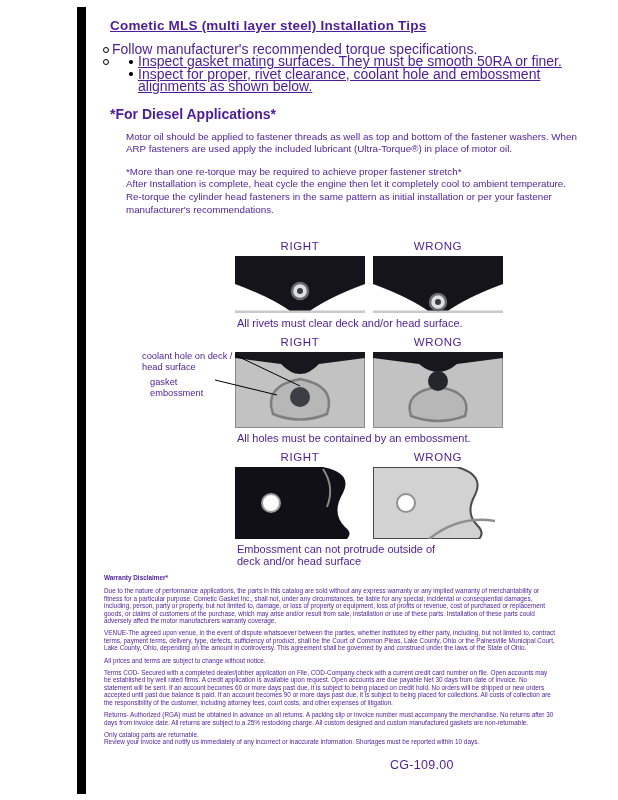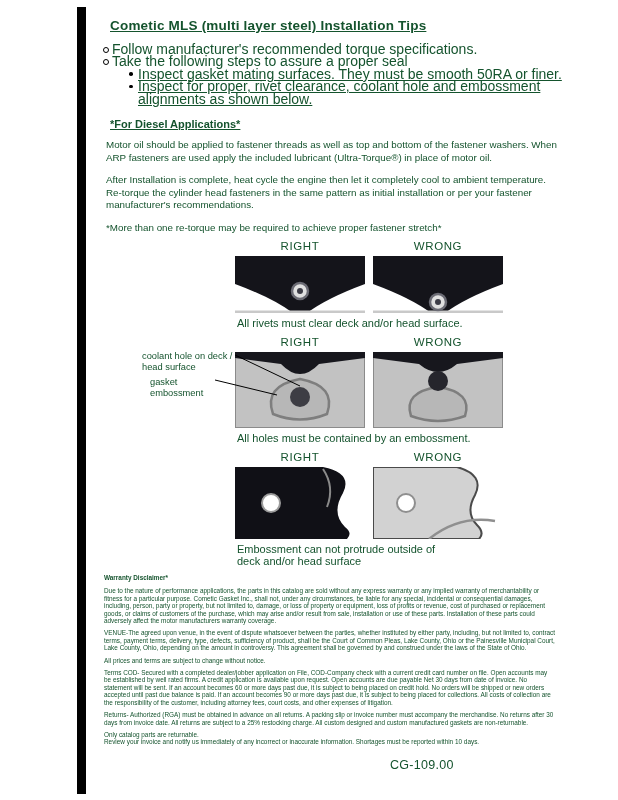--- a/index.html
+++ b/index.html
@@ -1,34 +1,34 @@
 <!DOCTYPE html>
 <html><head>
 <meta charset="utf-8">
 <style>
   * { box-sizing: border-box; margin: 0; padding: 0; }
   html,body { background: #ffffff; }
   .page {
     position: relative; width: 618px; height: 800px; background: #ffffff;
-    font-family: "Liberation Sans", sans-serif; color: #14532d; overflow: hidden;
+    font-family: "Liberation Sans", sans-serif; color: #4c1d95; overflow: hidden;
   }
   .left-bar { position: absolute; left: 77px; top: 7px; width: 9px; height: 787px; background: #000; }
 
   .content { position: absolute; left: 98px; top: 18px; width: 474px; }
   .title { font-size: 13.5px; font-weight: bold; text-decoration: underline; margin: 0 0 10px 12px; letter-spacing: .2px; }
 
   ul.bullets { list-style: none; font-size: 14px; line-height: 12.4px; margin-left: 2px; }
   ul.bullets > li { padding-left: 12px; position: relative; }
   ul.bullets > li::before { content:""; position:absolute; left:3px; top:4px; width:4px; height:4px; border:1px solid #000; border-radius:50%; }
   ul.subs { list-style: none; margin-left: 16px; }
   ul.subs > li { padding-left: 10px; position: relative; text-decoration: underline; }
   ul.subs > li::before { content:""; position:absolute; left:1px; top:4.5px; width:3.6px; height:3.6px; background:#000; border-radius:50%; }
 
-  .diesel-heading { font-size: 11px; font-weight: bold; margin: 13px 0 9px 12px; text-decoration: underline; }
-  .para { font-size: 9.8px; line-height: 12.6px; margin: 0 0 10px 8px; width: 452px; }
+  .diesel-heading { font-size: 14px; font-weight: bold; margin: 13px 0 9px 12px; }
+  .para { font-size: 9.8px; line-height: 12.6px; margin: 0 0 10px 28px; width: 452px; }
   .note { margin-bottom: 0; }
 
   .diagrams { position: absolute; left: 235px; top: 240px; width: 268px; }
   .diag-headers { display: flex; height: 13px; margin-bottom: 3px; }
   .diag-headers .hdr { width: 130px; text-align: center; font-size: 11.5px; letter-spacing: .6px; }
   .diag-headers .hdr:first-child { margin-right: 8px; }
   .diag-panels { display: flex; gap: 8px; }
   .diag-panels svg { display: block; }
   .diag-caption { font-size: 11px; line-height: 12px; margin: 4px 0 7px 2px; width: 246px; }
   .diag-caption.narrow { width: 212px; }
@@ -50,32 +50,31 @@
 
 <div class="page">
   <div class="left-bar"></div>
 
   <div class="content">
     <h1 class="title">Cometic MLS (multi layer steel) Installation Tips</h1>
 
     <ul class="bullets">
       <li><span>Follow manufacturer's recommended torque specifications.</span></li>
       <li>
-        <span>Take the following steps to assure a proper seal</span>
         <ul class="subs">
           <li><span>Inspect gasket mating surfaces.  They must be smooth 50RA or finer.</span></li>
           <li><span>Inspect for proper, rivet clearance, coolant hole and embossment alignments as shown below.</span></li>
         </ul>
       </li>
     </ul>
 
     <h2 class="diesel-heading">*For Diesel Applications*</h2>
     <p class="para">Motor oil should be applied to fastener threads as well as top and bottom of the fastener washers. When ARP fasteners are used apply the included lubricant (Ultra-Torque®) in place of motor oil.</p>
+    <p class="para note">*More than one re-torque may be required to achieve proper fastener stretch*</p>
     <p class="para">After Installation is complete, heat cycle the engine then let it completely cool to ambient temperature. Re-torque the cylinder head fasteners in the same pattern as initial installation or per your fastener manufacturer's recommendations.</p>
-    <p class="para note">*More than one re-torque may be required to achieve proper fastener stretch*</p>
   </div>
 
   <div class="diagrams">
 
     <div class="diag-headers">
       <div class="hdr">RIGHT</div>
       <div class="hdr">WRONG</div>
     </div>
     <div class="diag-panels">
       <svg width="130" height="57" viewBox="0 0 130 57">

